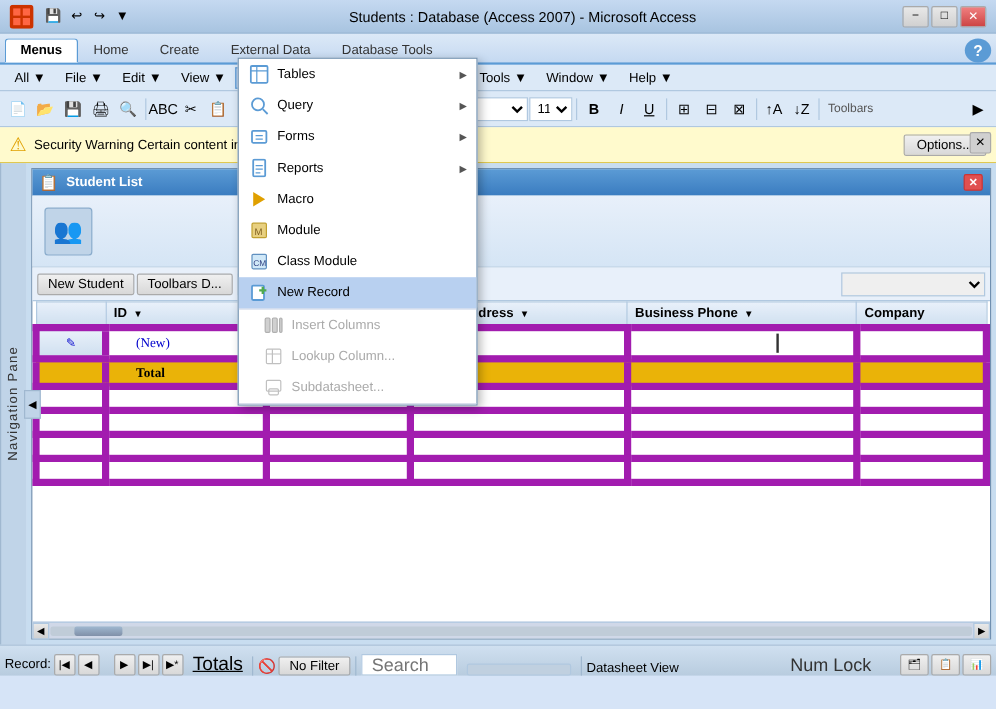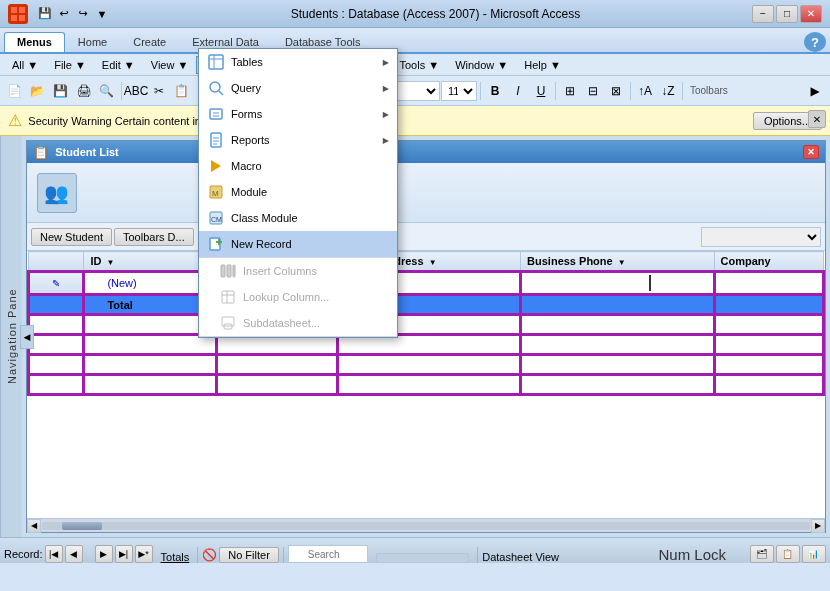--- a/index.html
+++ b/index.html
@@ -204,44 +204,45 @@
     th {
       background: linear-gradient(to bottom, #e8f0fa, #d0e0f0);
       border: 1px solid #b0c8e0;
       padding: 3px 6px;
       text-align: left;
       font-weight: bold;
       cursor: pointer;
       white-space: nowrap;
     }
     td {
-      border: 3px solid #a21caf;
+      border: 6px solid #a21caf;
       padding: 2px 22px;
       height: 20px;
+      font-family: Liberation Serif, serif;
     }
     tr.new-row td { color: #0000cc; }
-    tr.total-row td { background: #3b82f6; font-weight: bold; }
+    tr.total-row td { background: #eab308; font-weight: bold; }
     .sort-arrow { font-size: 8px; margin-left: 2px; }
 
     
     .status-bar {
       background: linear-gradient(to bottom, #d0e0f0, #b8ccdf);
       height: 26px;
       display: flex;
       align-items: flex-end;
       padding: 0 4px;
       border-top: 1px solid #a0b8d0;
       gap: 4px;
       font-size: 11px;
     }
     .nav-controls { display: flex; align-items: center; gap: 2px; font-size: 11px; }
     .nav-btn { width: 18px; height: 18px; background: linear-gradient(to bottom, #f0f0f0, #d8d8d8); border: 1px solid #aaa; cursor: pointer; display: flex; align-items: center; justify-content: center; font-size: 9px; border-radius: 2px; }
     .record-info { font-size: 11px; padding: 0 4px; }
     .filter-btn { padding: 1px 8px; background: linear-gradient(to bottom, #f0f0f0, #d8d8d8); border: 1px solid #aaa; cursor: pointer; font-size: 11px; border-radius: 2px; }
-    .search-box { height: 18px; border: 1px solid #b0c8e0; padding: 0 19px; font-size: 10px; width: 80px; }
+    .search-box { height: 18px; border: 1px solid #b0c8e0; padding: 0 8px; font-size: 15px; width: 80px; }
     .status-indicators { display: flex; gap: 2px; }
     .status-ind { width: 24px; height: 18px; background: linear-gradient(to bottom, #f0f0f0, #d8d8d8); border: 1px solid #aaa; display: flex; align-items: center; justify-content: center; font-size: 9px; cursor: pointer; border-radius: 2px; }
     .num-lock { font-size: 15px; color: #333; margin-right: 20px; }
 
     
     .dropdown-menu {
       position: absolute;
       top: 48px;
       left: 198px;
       width: 200px;
@@ -518,21 +519,21 @@
 <div class="status-bar">
   <div class="nav-controls">
     <span>Record:</span>
     <div class="nav-btn">|◀</div>
     <div class="nav-btn">◀</div>
     <span class="record-info"></span>
     <div class="nav-btn">▶</div>
     <div class="nav-btn">▶|</div>
     <div class="nav-btn">▶*</div>
   </div>
-  <span style="padding: 0 4px; font-size: 11px; text-decoration: underline; cursor: pointer;">Totals</span>
+  <span style="padding: 0 4px; font-size: 16px; text-decoration: underline; cursor: pointer;">Totals</span>
   <div style="width: 1px; height: 16px; background: #a0b8d0;"></div>
   <div style="display: flex; align-items: center; gap: 2px;">
     <span style="font-size: 12px;">🚫</span>
     <button class="filter-btn">No Filter</button>
   </div>
   <div style="width: 1px; height: 16px; background: #a0b8d0;"></div>
   <input class="search-box" type="text" placeholder="Search" style="">
   <div style="flex: 1; height: 10px; background: #c0d0e0; border: 1px solid #b0c8e0; border-radius: 2px; margin: 0 4px; min-width: 40px;"></div>
   <div style="width: 1px; height: 16px; background: #a0b8d0;"></div>
   <span>Datasheet View</span>

